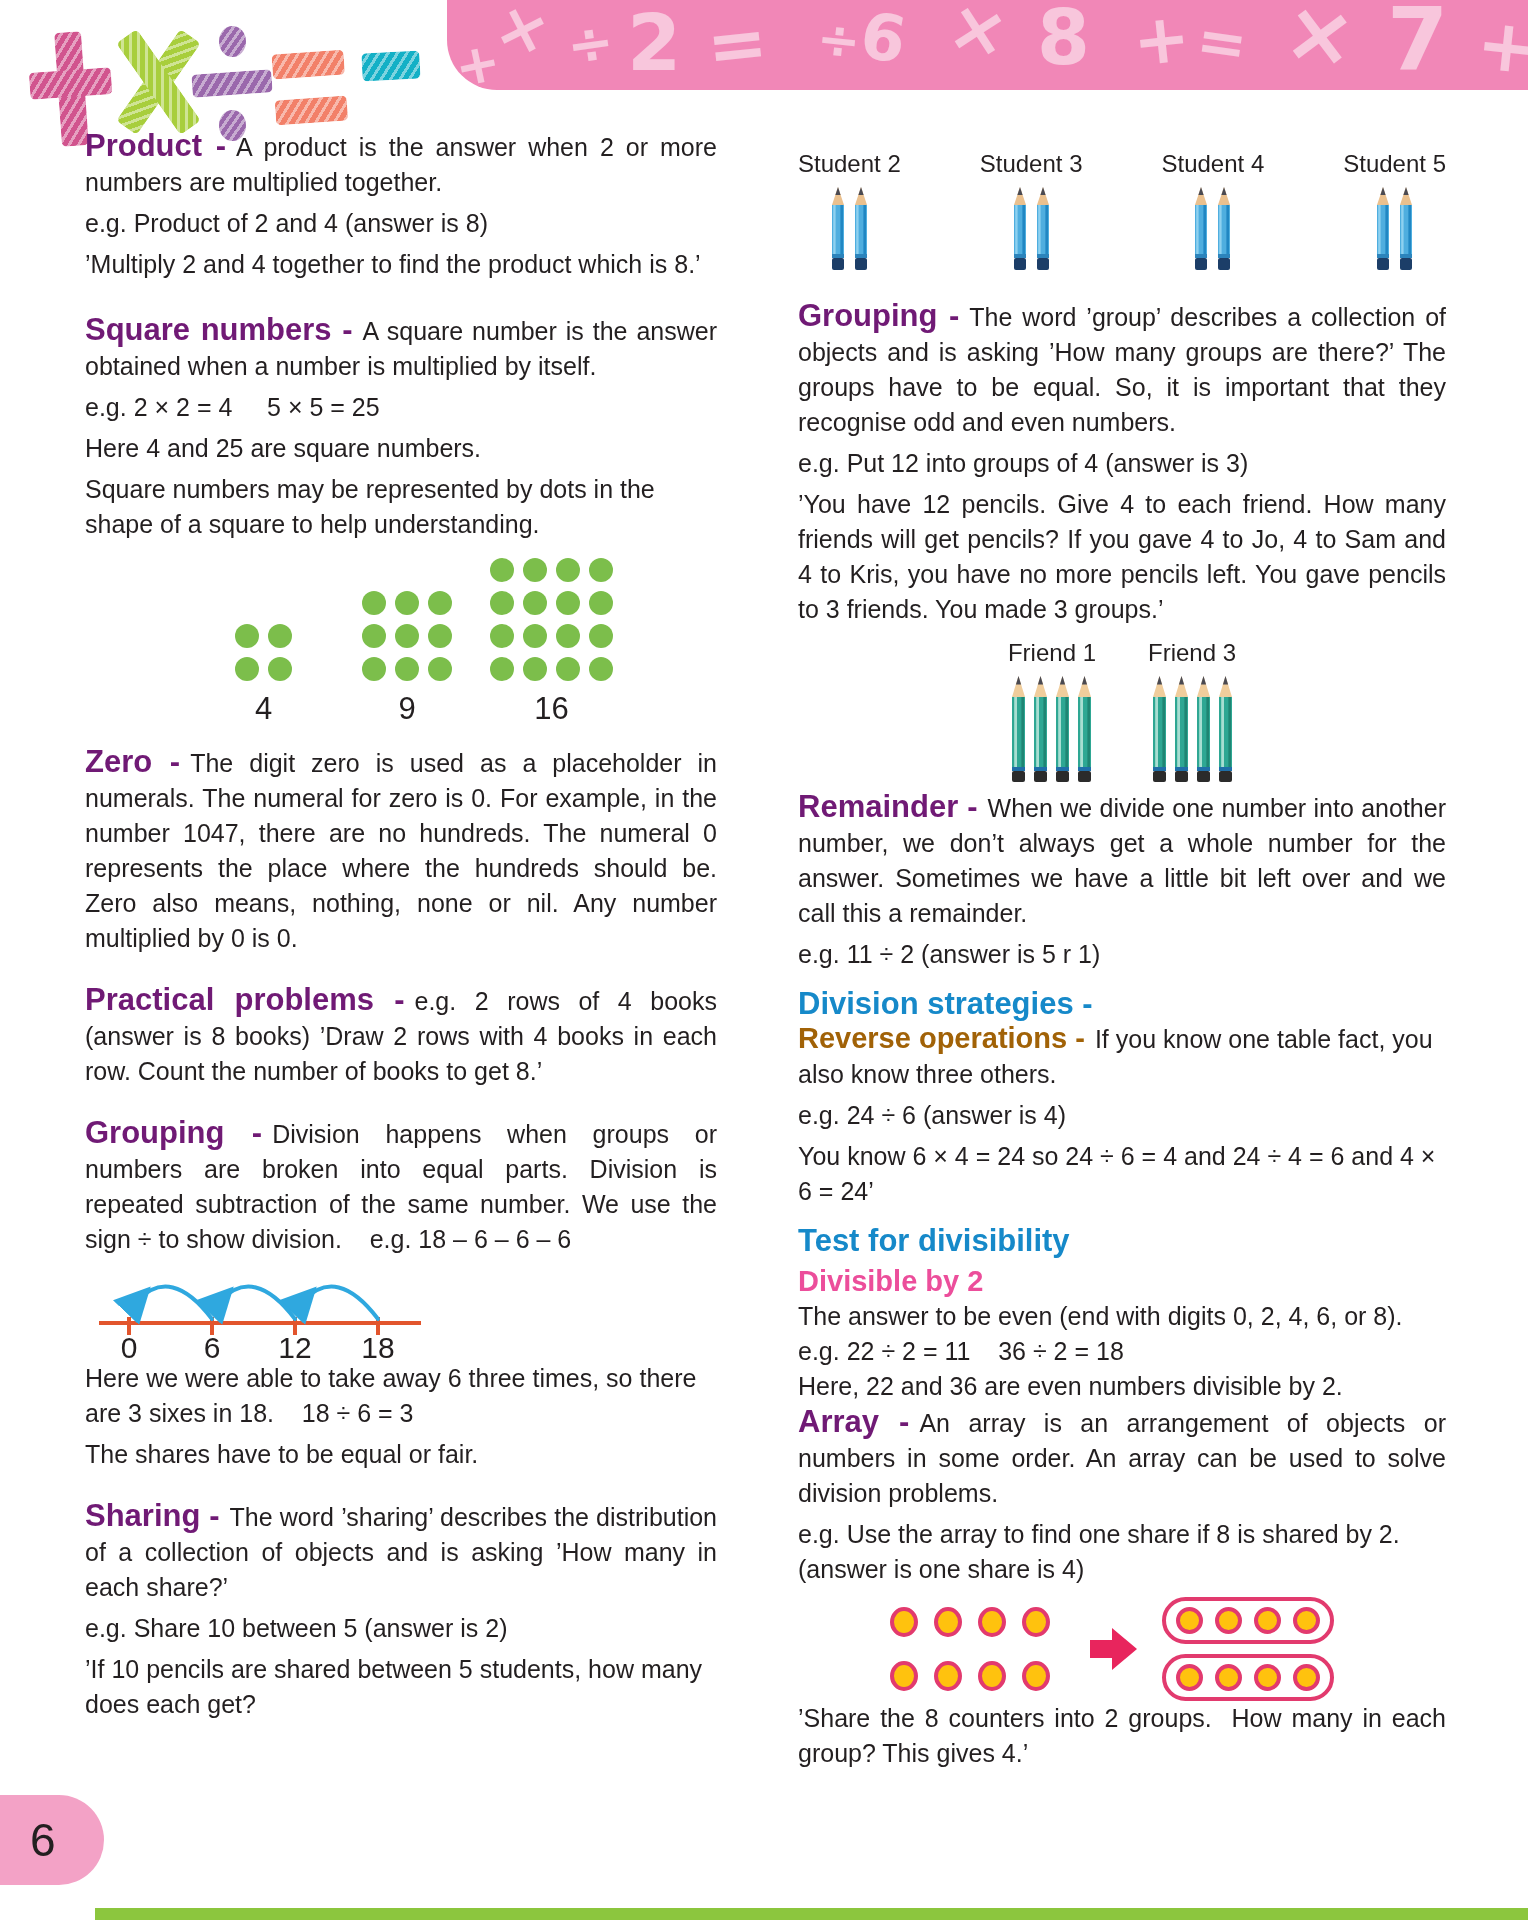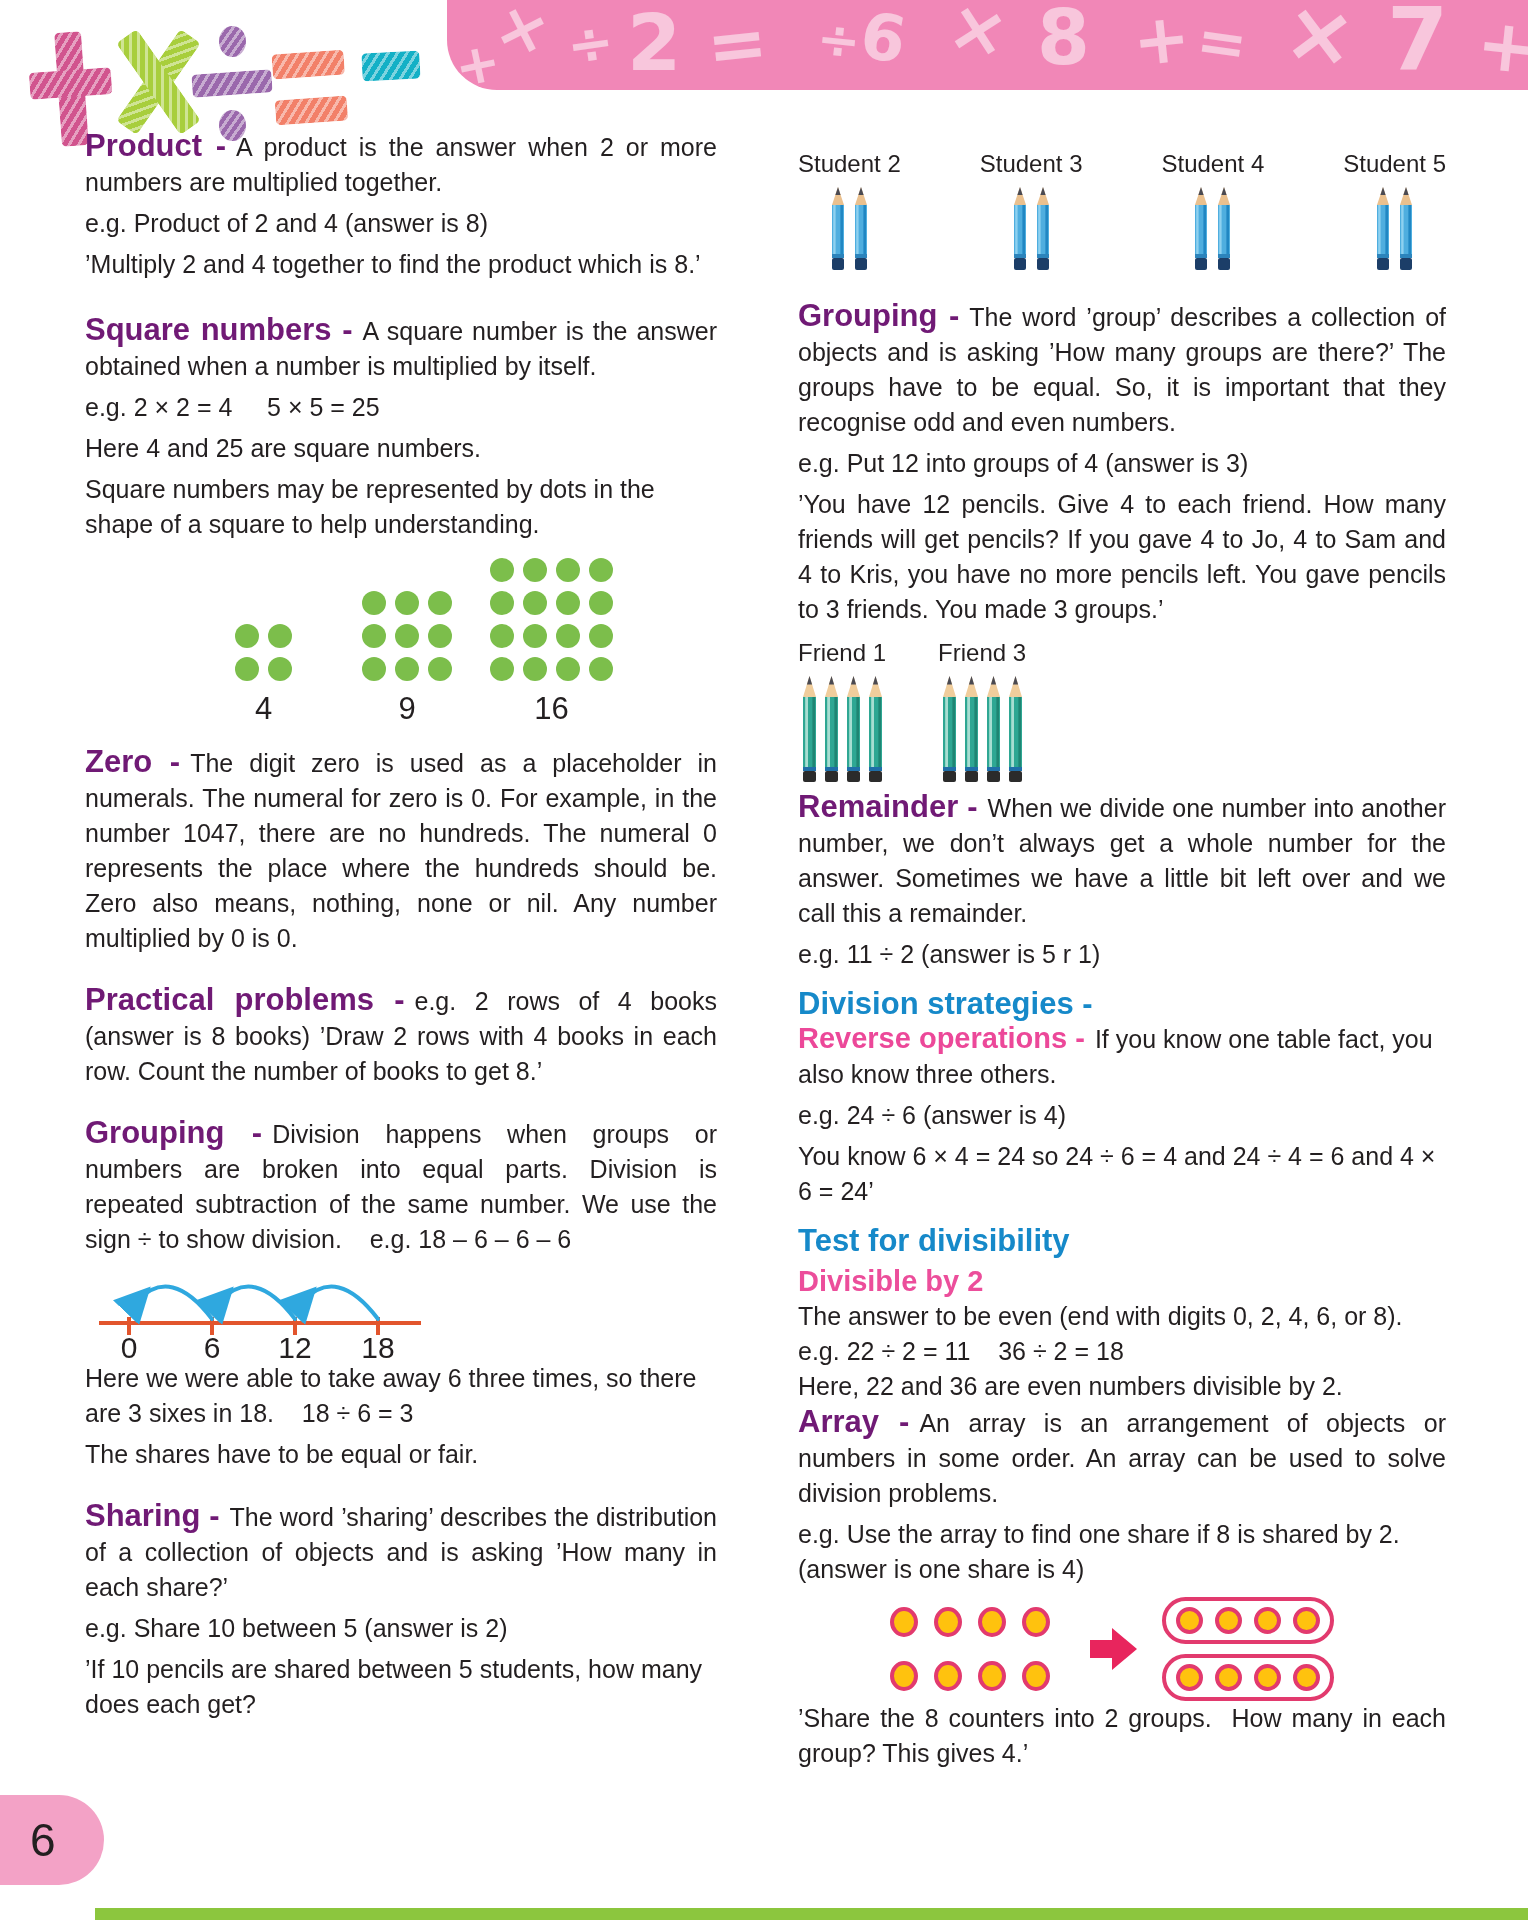--- a/index.html
+++ b/index.html
@@ -17,40 +17,40 @@
        background-image:repeating-linear-gradient(125deg, rgba(255,255,255,0) 0 5px, rgba(255,255,255,.45) 5px 8px);}
   .dotshape{position:absolute;border-radius:50%;
        background-image:repeating-linear-gradient(125deg, rgba(255,255,255,0) 0 4px, rgba(255,255,255,.45) 4px 7px);}
   
   .col{position:absolute;font-size:25px;line-height:35px;}
   .col-left{left:85px;top:128px;width:632px;}
   .col-right{left:798px;top:132px;width:648px;}
   .para{margin:0;}
   .just{text-align:justify;}
   .term{color:#701a75;font-weight:bold;font-size:31px;margin-right:10px;}
-  .term-pink{color:#ec4899;font-weight:bold;font-size:29px;margin-right:10px;text-align:center;}
+  .term-pink{color:#a16207;font-weight:bold;font-size:29px;margin-right:10px;text-align:center;}
   .headline{color:#1689C9;font-weight:bold;font-size:31px;margin:0;}
   .subhead-pink{color:#EC4E9B;font-weight:bold;font-size:29px;margin:0;}
   
   .dots-row{display:flex;align-items:flex-end;margin:16px 0 0 150px;}
   .dotgroup{display:flex;flex-direction:column;align-items:center;}
   .dotgrid{display:grid;gap:9px;}
   .dotgrid.g2{grid-template-columns:repeat(2,24px);}
   .dotgrid.g3{grid-template-columns:repeat(3,24px);}
   .dotgrid.g4{grid-template-columns:repeat(4,24px);}
   .dotgrid i{width:24px;height:24px;border-radius:50%;background:#7CBE4B;display:block;}
   .dotlabel{font-size:31px;margin-top:10px;}
   
   .numline{margin:4px 0 0 6px;display:block;}
   
   .fig-label{font-size:24px;white-space:nowrap;}
   .pgroup{display:flex;flex-direction:column;align-items:center;}
   .prow{display:flex;gap:9px;margin-top:5px;}
   .students{display:flex;justify-content:space-between;margin-top:14px;}
-  .friends{display:flex;gap:52px;margin-top:8px;}
+  .friends{display:flex;justify-content:center;gap:52px;margin-top:8px;}
   
   .counters-fig{display:flex;align-items:center;margin:10px 0 0 92px;}
   .cgrid{display:grid;grid-template-columns:repeat(4,28px);gap:24px 16px;}
   .counter{width:28px;height:30px;border-radius:50%;background:#FFC20E;border:4px solid #E23A6E;box-sizing:border-box;}
   .counter.small{width:27px;height:27px;}
   .arrow-right{position:relative;width:48px;height:42px;margin:0 24px 0 40px;}
   .arrow-right .shaft{position:absolute;left:0;top:12px;width:22px;height:18px;background:#E8255D;}
   .arrow-right .head{position:absolute;left:22px;top:0;width:0;height:0;
        border-top:21px solid transparent;border-bottom:21px solid transparent;border-left:25px solid #E8255D;}
   .pills{display:flex;flex-direction:column;gap:10px;}

